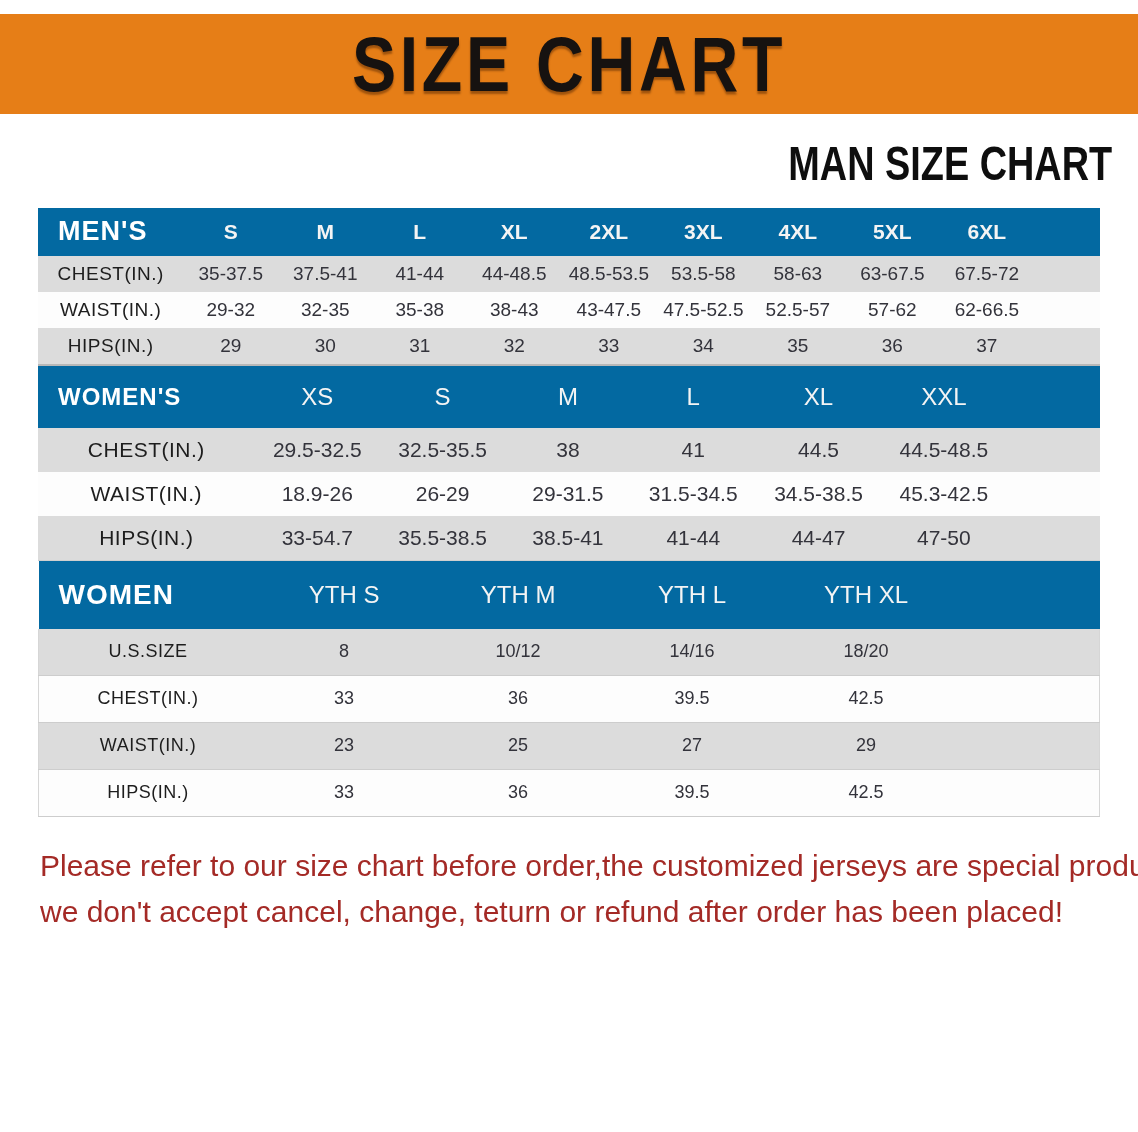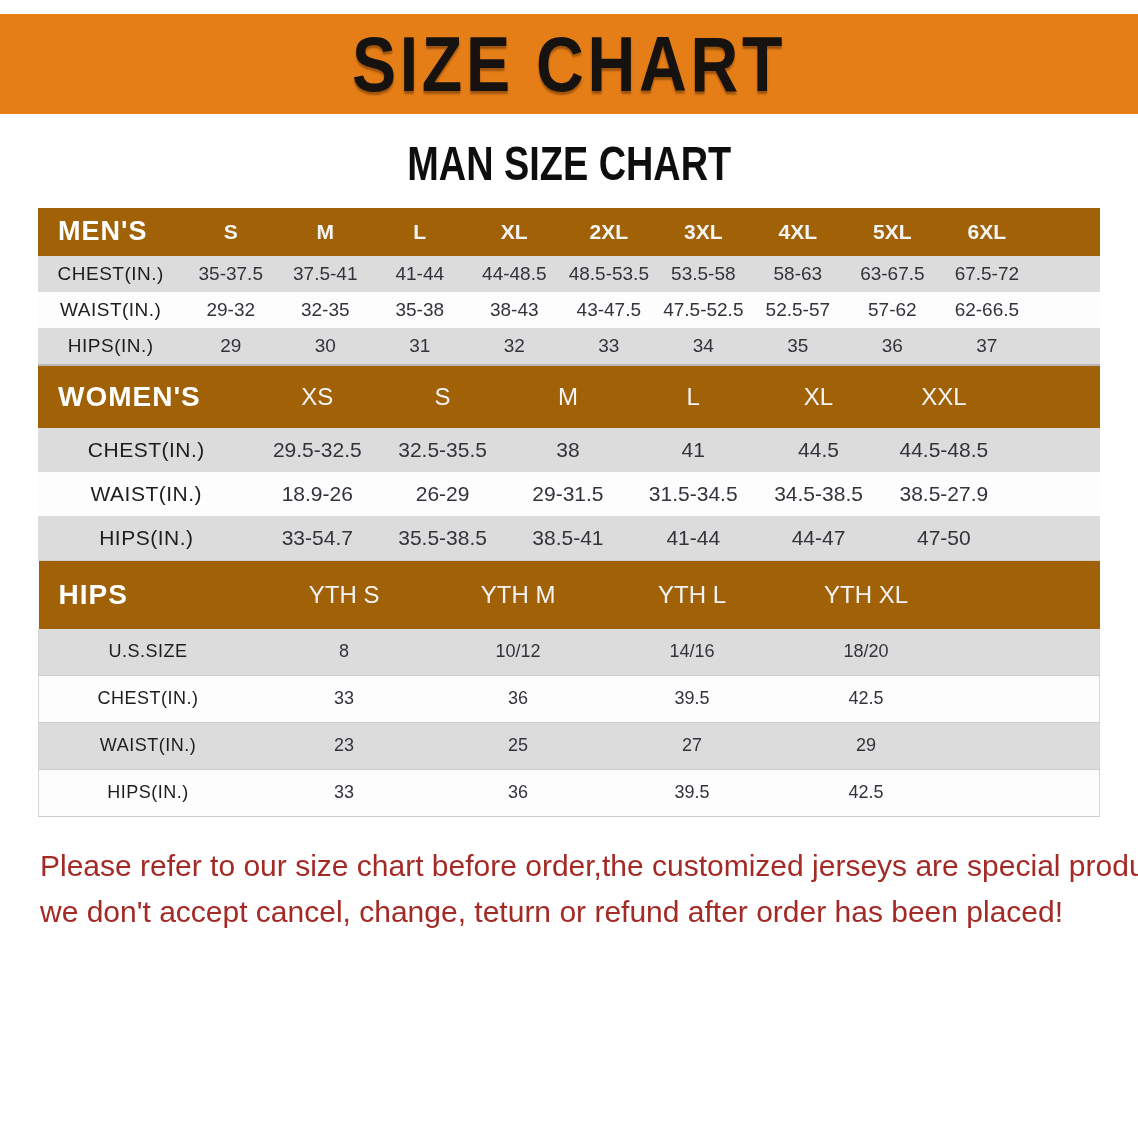--- a/index.html
+++ b/index.html
@@ -28,21 +28,21 @@
     letter-spacing: 4px;
     color: #161210;
     transform: scale(0.92, 1.08);
     text-shadow: 0 3px 2px rgba(70, 30, 0, 0.45);
     white-space: nowrap;
   }
 
   
   .section-title {
     margin: 0;
-    text-align: center;
+    text-align: right;
     font-weight: bold;
     color: #0e0e0e;
     line-height: 1.08;
   }
   .section-title > span {
     display: inline-block;
     transform: scale(0.86, 1.08);
     white-space: nowrap;
   }
   #sec0 .section-title { margin: 26px 0 20px; font-size: 44px; }
@@ -50,21 +50,21 @@
   #sec2 .section-title { margin: 46px 0 32px; font-size: 46px; }
 
   
   table.size-table {
     width: 1062px;
     margin: 0 38px;
     border-collapse: collapse;
     table-layout: fixed;
   }
   table.size-table th {
-    background: #a16207;
+    background: #0369a1;
     color: #f4f4f4;
     font-weight: normal;
     text-align: center;
     white-space: nowrap;
   }
   table.size-table th.corner {
     text-align: left;
     padding-left: 20px;
     font-weight: bold;
     letter-spacing: 1px;
@@ -79,21 +79,21 @@
   table.size-table tbody tr:nth-child(odd)  { background: #DCDCDC; }
   table.size-table tbody tr:nth-child(even) { background: #FDFDFD; }
 
   
   #t0 th { height: 46px; font-size: 21px; font-weight: bold; }
   #t0 th.corner { font-size: 27px; }
   #t0 td { height: 34px; font-size: 19px; }
   #t0 tbody tr:last-child td { border-bottom: 2px solid #b8b8b8; }
 
   #t1 th { height: 60px; font-size: 24px; }
-  #t1 th.corner { font-size: 28px; }
+  #t1 th.corner { font-size: 24px; }
   #t1 td { height: 42px; font-size: 21px; }
   #t1 tbody tr:last-child td { border-bottom: 1px solid #cfcfcf; }
 
   #t2 th { height: 66px; font-size: 24px; }
   #t2 th.corner { font-size: 28px; }
   #t2 td { height: 44px; font-size: 18px; }
   #t2 tbody td { border-bottom: 1px solid #cdcdcd; }
   #t2 tbody { border-left: 1px solid #d6d6d6; border-right: 1px solid #d6d6d6; }
 
   
@@ -226,21 +226,21 @@
             <td>44.5-48.5</td>
             <td class="filler"></td>
           </tr>
           <tr>
             <td class="rowlabel">WAIST(IN.)</td>
             <td>18.9-26</td>
             <td>26-29</td>
             <td>29-31.5</td>
             <td>31.5-34.5</td>
             <td>34.5-38.5</td>
-            <td>38.5-27.9</td>
+            <td>45.3-42.5</td>
             <td class="filler"></td>
           </tr>
           <tr>
             <td class="rowlabel">HIPS(IN.)</td>
             <td>33-54.7</td>
             <td>35.5-38.5</td>
             <td>38.5-41</td>
             <td>41-44</td>
             <td>44-47</td>
             <td>47-50</td>
@@ -255,21 +255,21 @@
         <colgroup>
           <col style="width: 20.6%;">
           <col style="width: 16.4%;">
           <col style="width: 16.4%;">
           <col style="width: 16.4%;">
           <col style="width: 16.4%;">
           <col style="width: 13.8%;">
         </colgroup>
         <thead>
           <tr>
-            <th class="corner">HIPS</th>
+            <th class="corner">WOMEN</th>
             <th>YTH S</th>
             <th>YTH M</th>
             <th>YTH L</th>
             <th>YTH XL</th>
             <th class="filler"></th>
           </tr>
         </thead>
         <tbody>
           <tr>
             <td class="rowlabel">U.S.SIZE</td>

